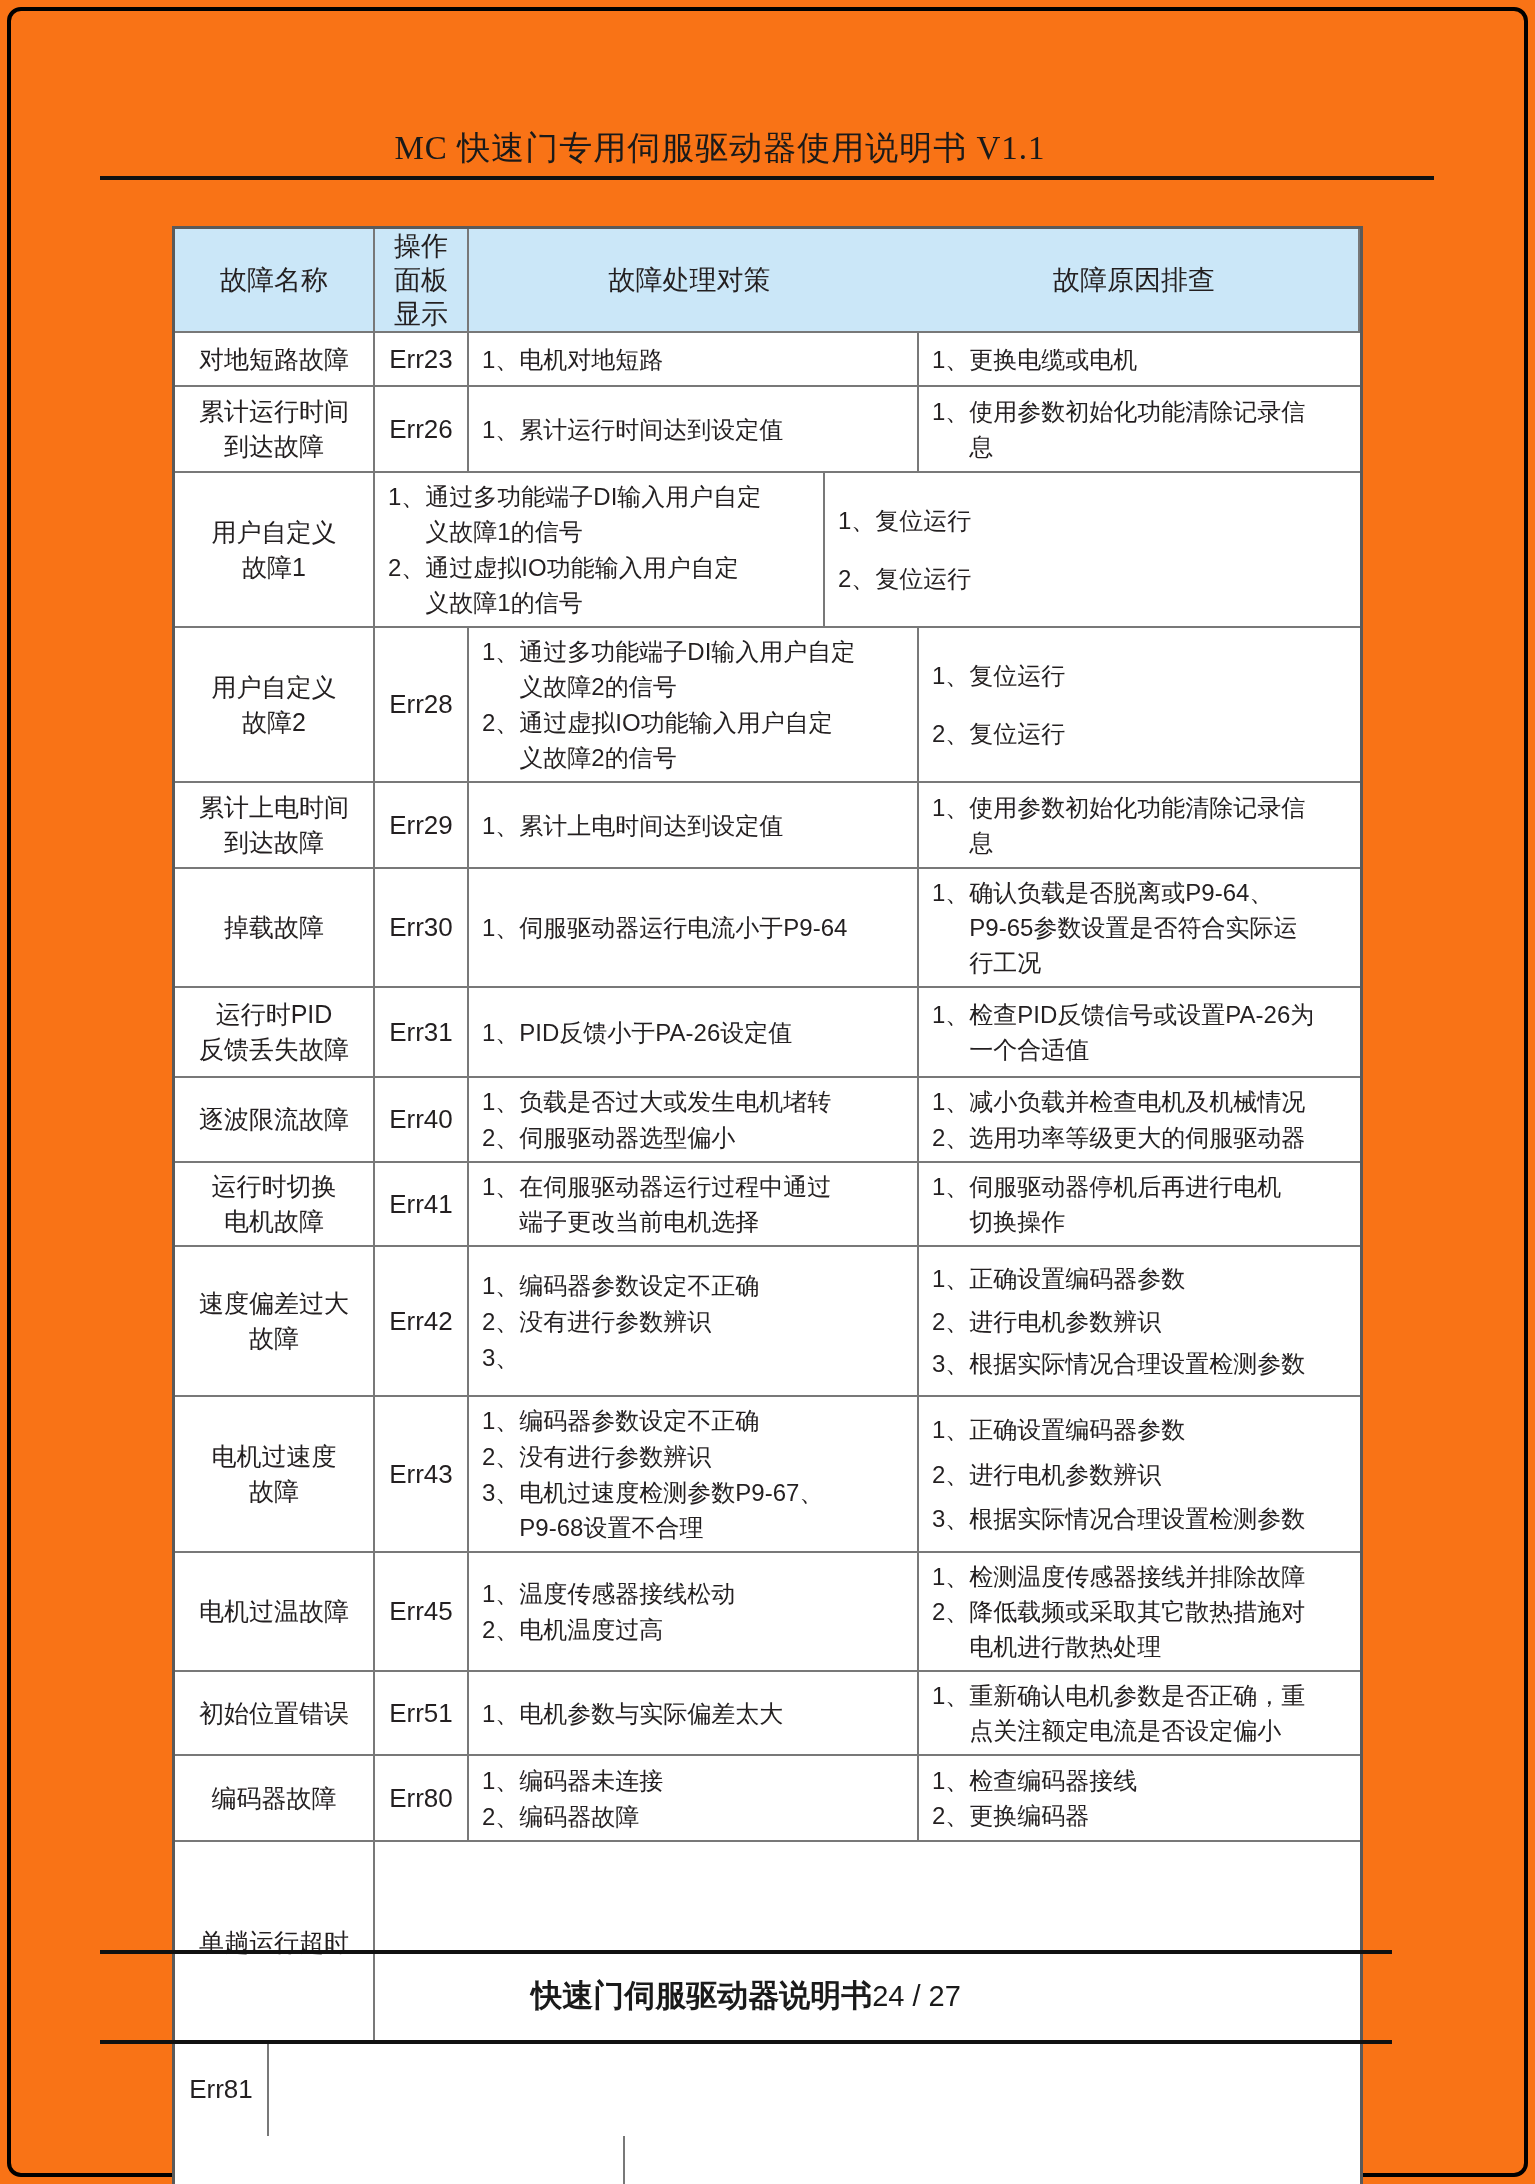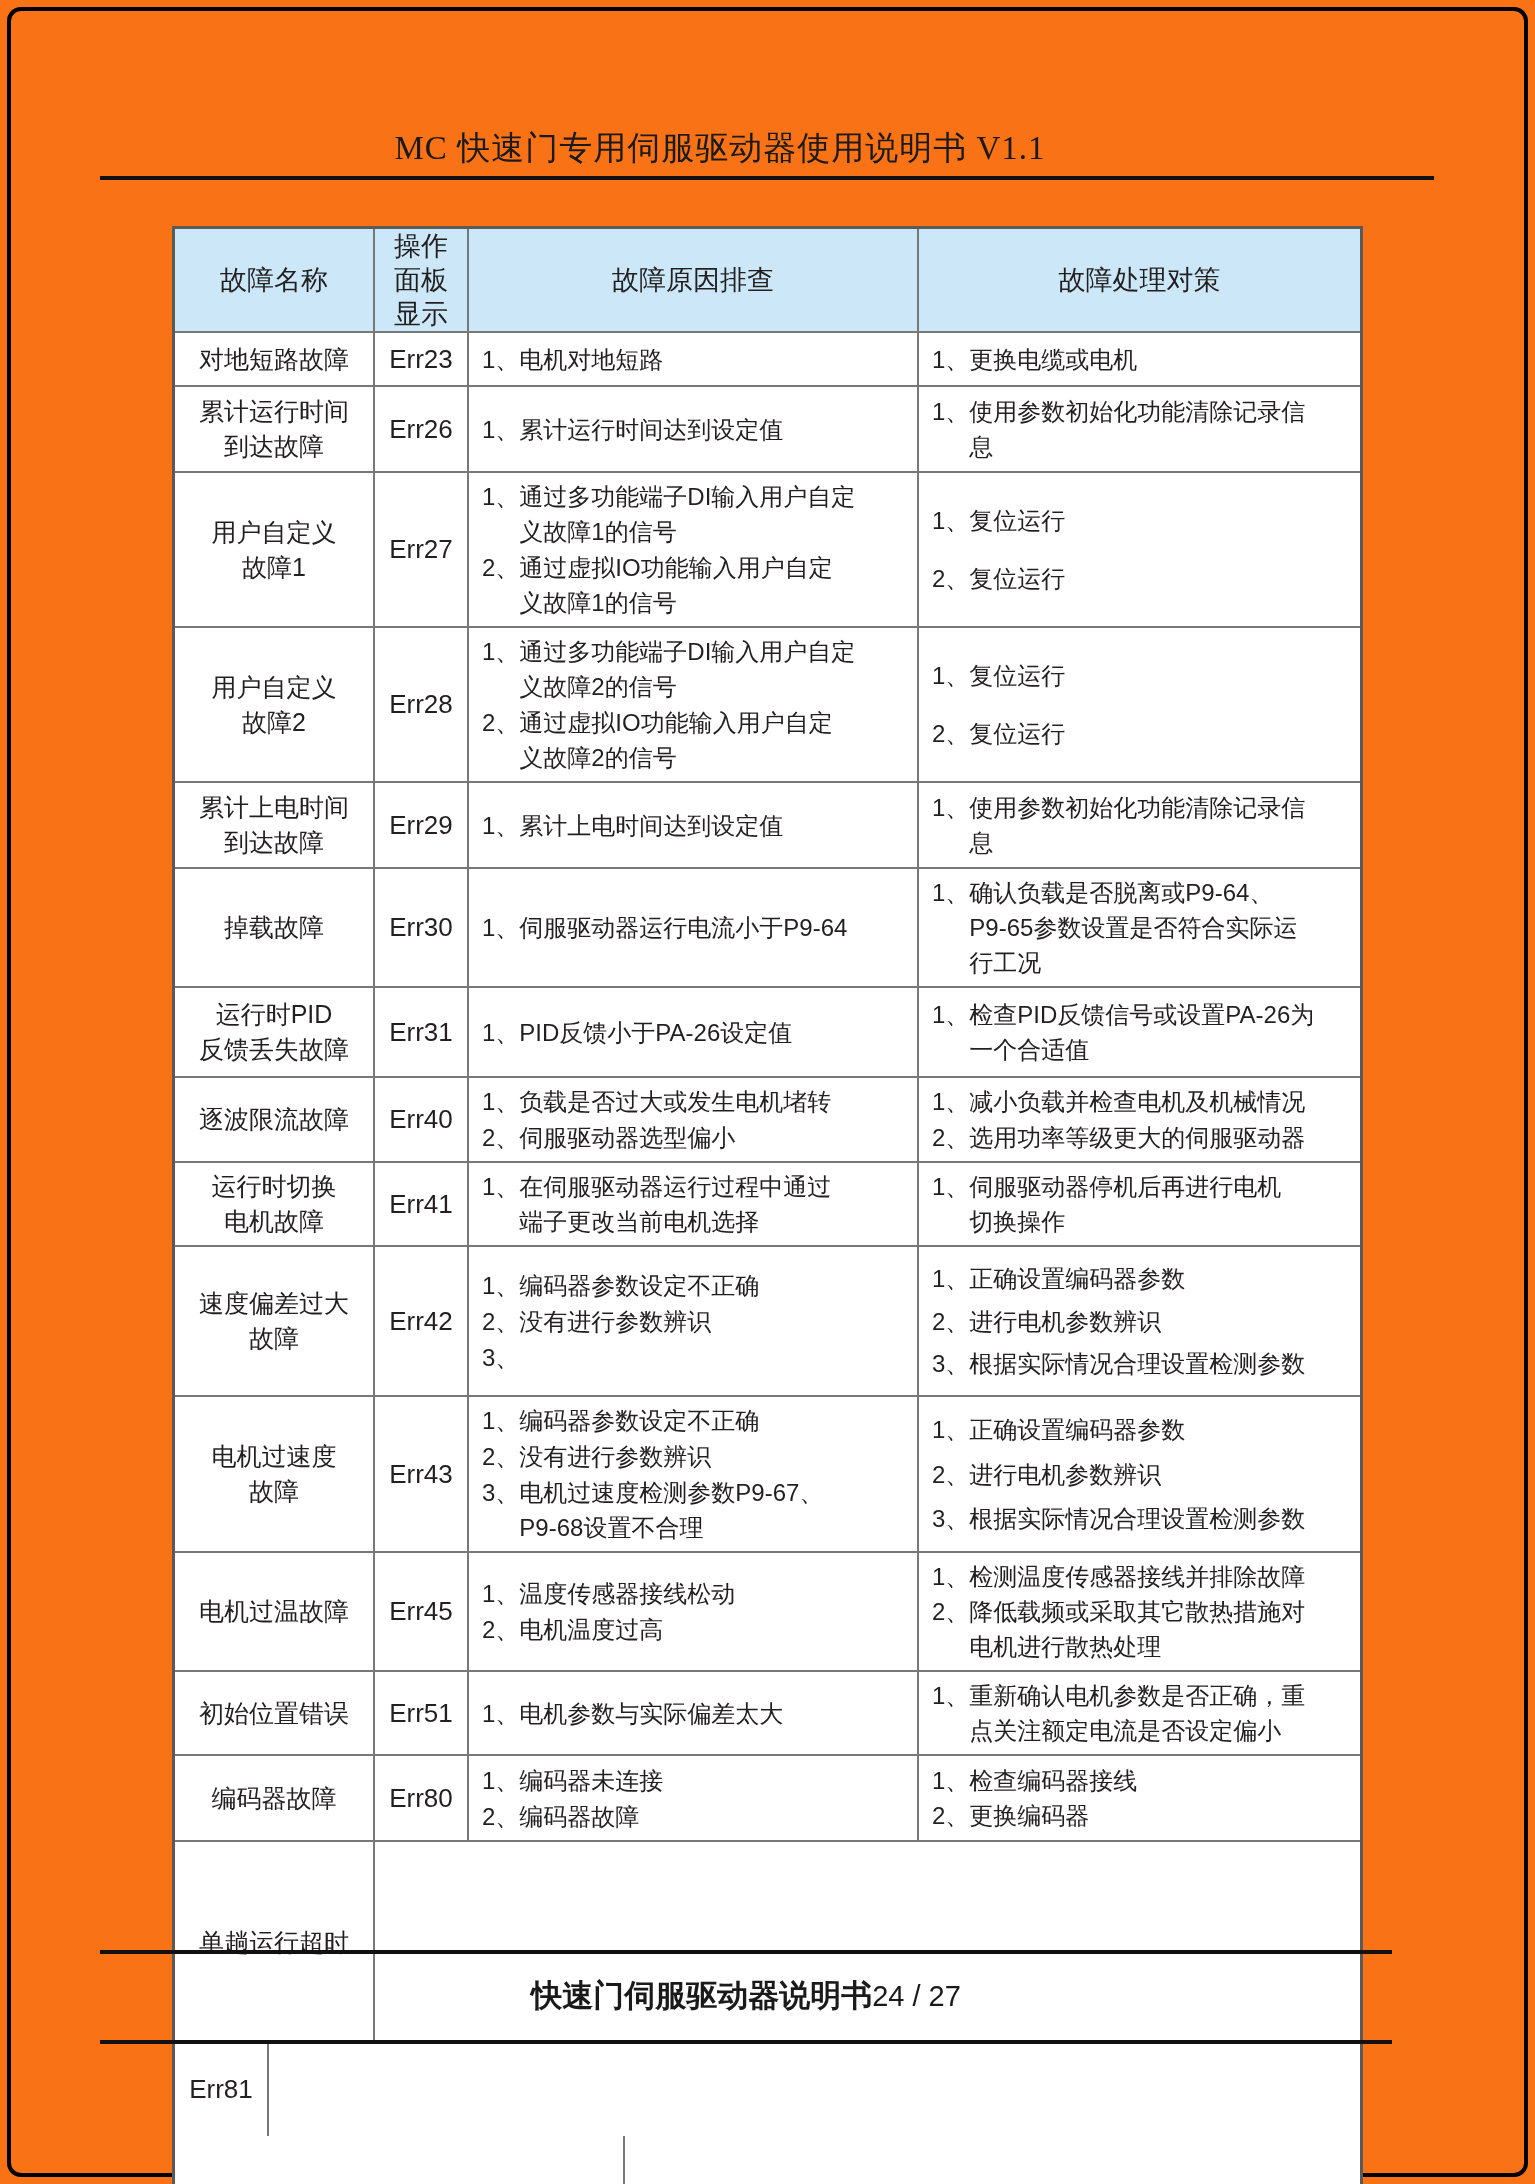--- a/index.html
+++ b/index.html
@@ -97,22 +97,22 @@
 
   <div class="title">MC 快速门专用伺服驱动器使用说明书 V1.1</div>
   <div class="title-rule"></div>
 
   <div class="table">
     <div class="tr thead">
       <div class="th c1">故障名称</div>
       <div class="th c2">
           <span class="h2span">操作面板显示</span>
         </div>
+      <div class="th c4">故障处理对策</div>
       <div class="th c3">故障原因排查</div>
-      <div class="th c4">故障处理对策</div>
     </div>
     <div id="tbody">
         <div class="tr" style="min-height: 52px;">
           <div class="td c1">对地短路故障</div>
           <div class="td c2">Err23</div>
           <div class="td c3">
             <div class="item">
               <span class="no">1、</span>
               <span class="txt">电机对地短路</span>
             </div>
@@ -138,21 +138,20 @@
             <div class="item">
               <span class="no">1、</span>
               <span class="txt">使用参数初始化功能清除记录信
 息</span>
             </div>
           </div>
         </div>
         <div class="tr" style="min-height: 150px;">
           <div class="td c1">用户自定义
 故障1</div>
-          <div class="td c2">Err27</div>
           <div class="td c3">
             <div class="item">
               <span class="no">1、</span>
               <span class="txt">通过多功能端子DI输入用户自定
 义故障1的信号</span>
             </div>
             <div class="item">
               <span class="no">2、</span>
               <span class="txt">通过虚拟IO功能输入用户自定
 义故障1的信号</span>

